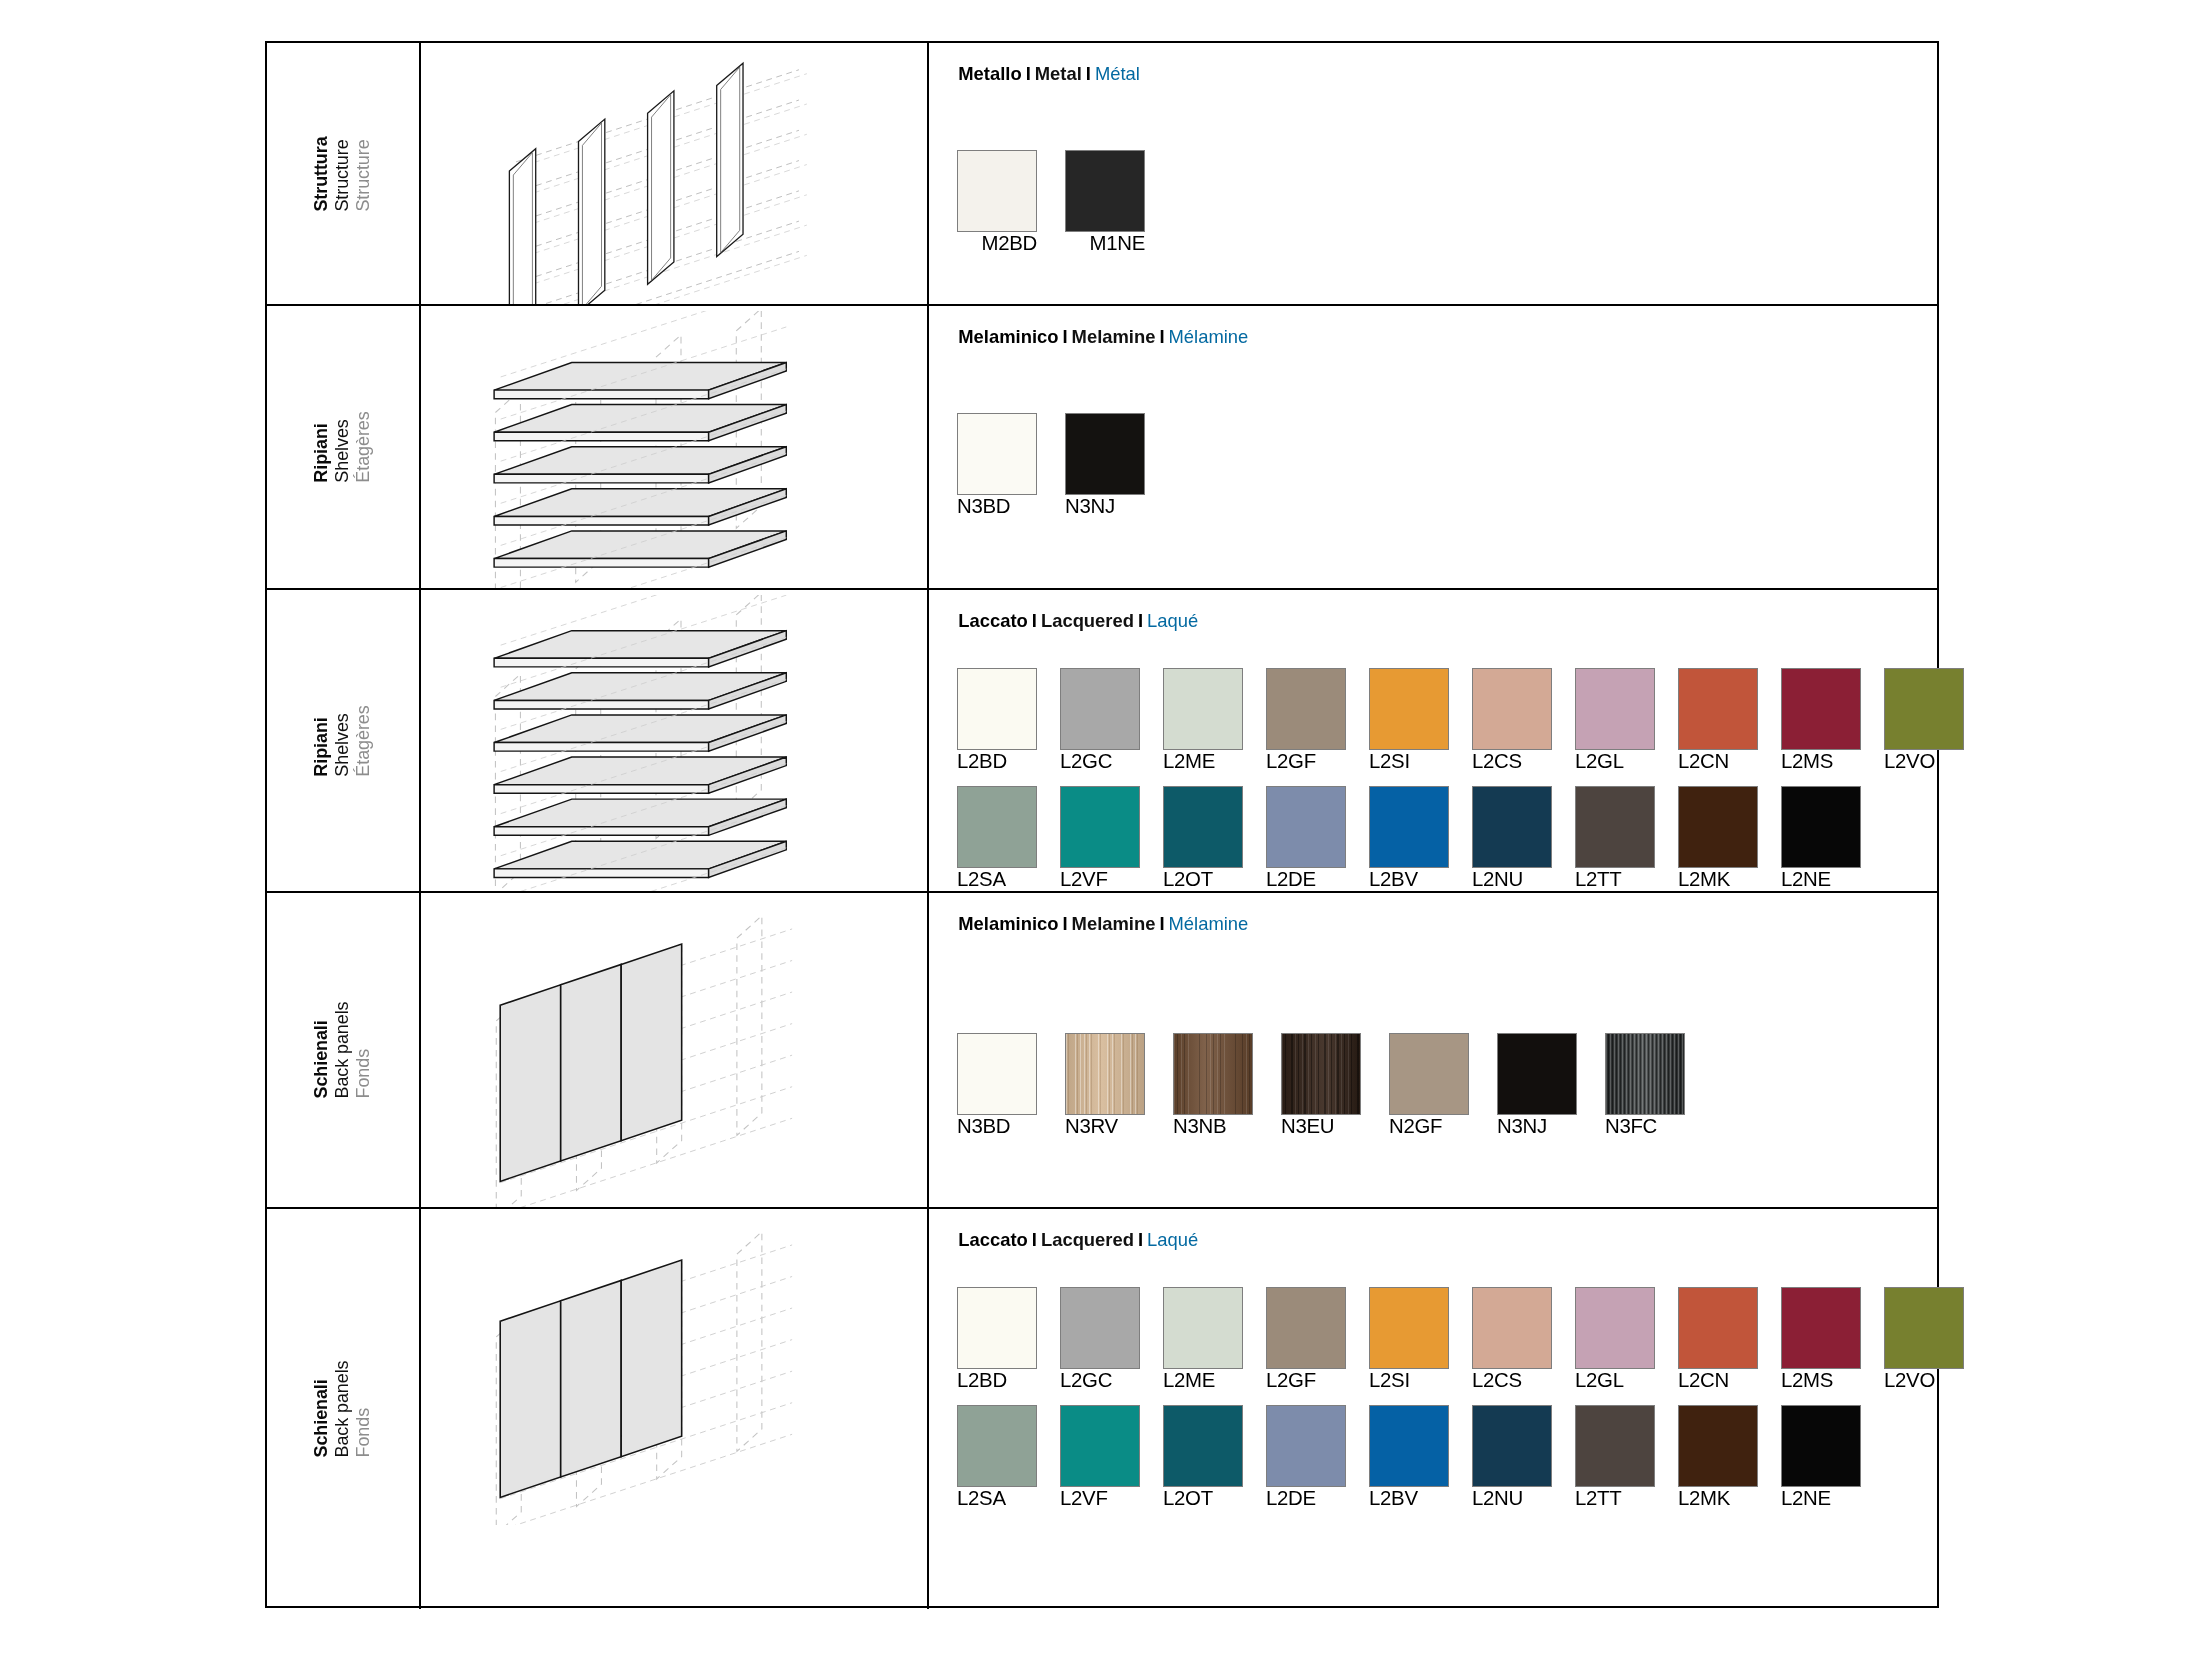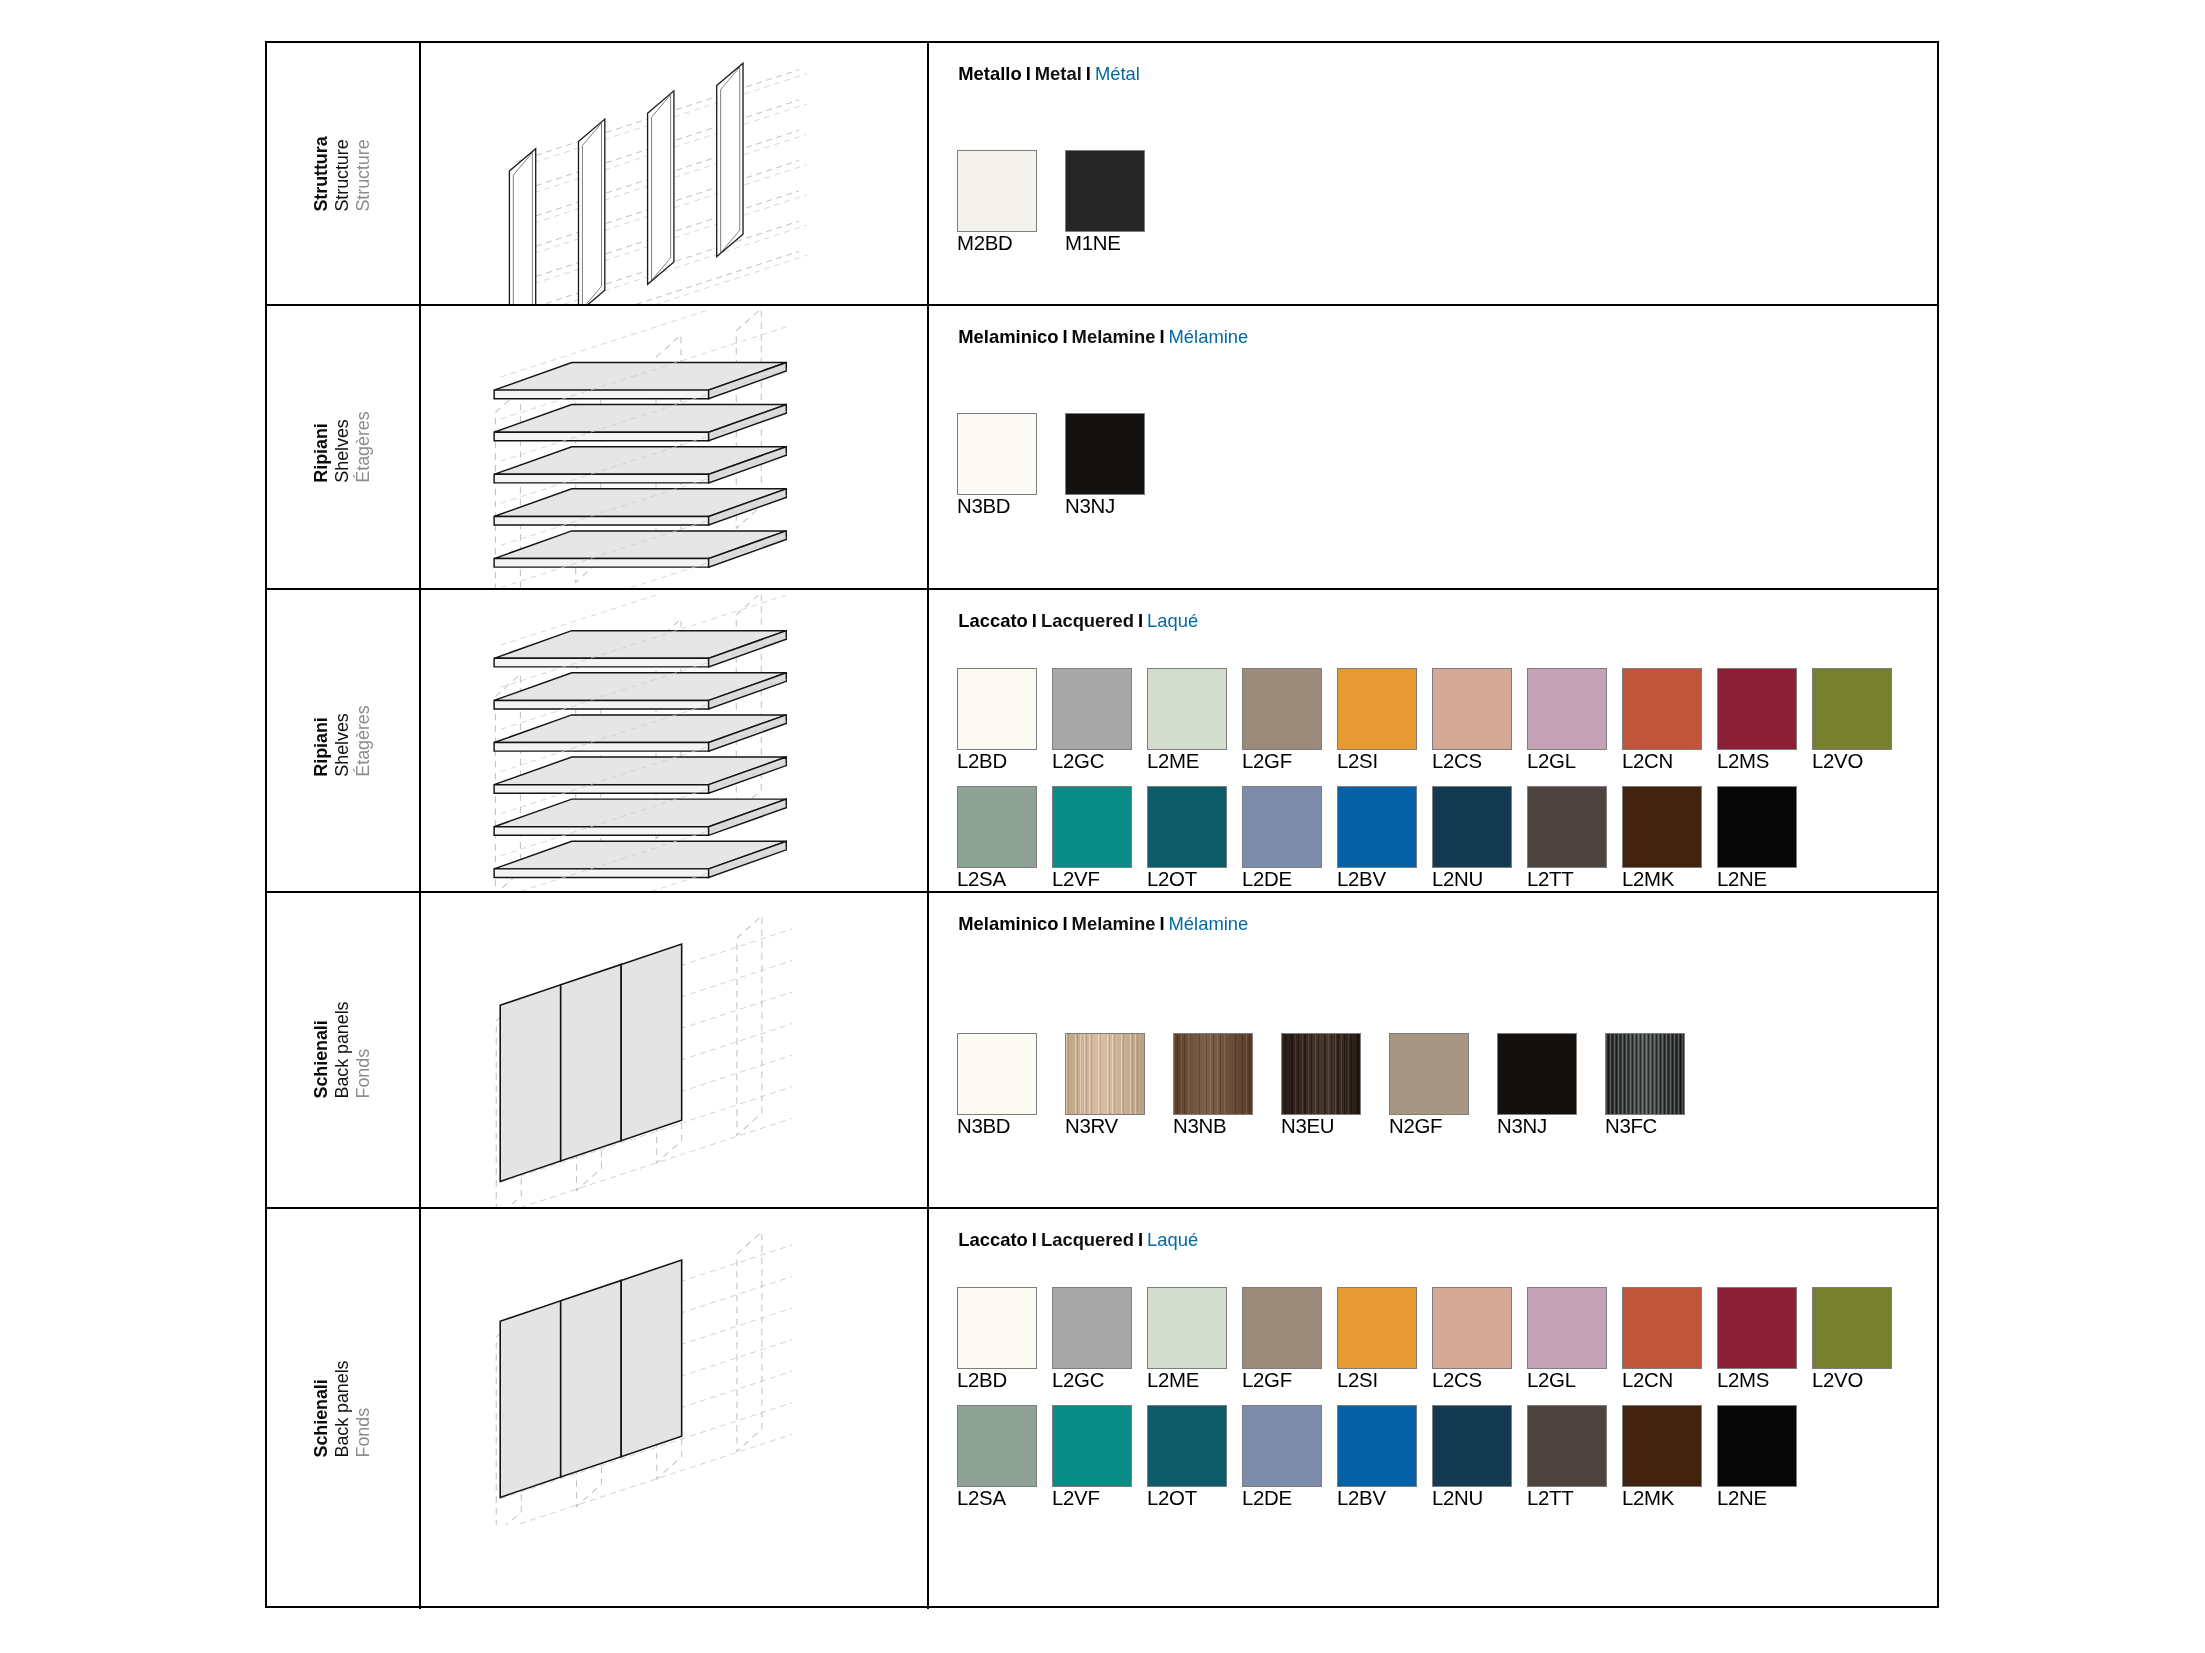--- a/index.html
+++ b/index.html
@@ -34,21 +34,21 @@
   .mat-head{font-size:18.4px;line-height:1;margin:0 0 0 1.3px;white-space:nowrap;}
   .mat-head .it{font-weight:bold;color:#000;}
   .mat-head .sep{color:#000;font-weight:bold;padding:0 4px;}
   .mat-head .en{color:#111;font-weight:bold;}
   .mat-head .fr{color:#0369a1;font-weight:normal;}
 
   
   .sw-rows{margin-top:37px;}
   .sw-row{display:flex;}
   .sw-row + .sw-row{margin-top:13px;}
-  .sw{width:80px;margin-right:15px;}
+  .sw{width:80px;margin-right:23px;}
   .sw-chip{width:80px;height:82px;box-sizing:border-box;border:0.7px solid #7e7e7e;
            background-clip:padding-box;}
   .sw-name{font-size:20.4px;color:#000;line-height:1.05;margin-top:1.3px;letter-spacing:-0.3px;
            white-space:nowrap;}
 
   
   .gap-lg .sw{margin-right:28px;}
 
   
   .draw{position:absolute;inset:0;}
@@ -92,21 +92,21 @@
               <path d="M151 145 L180 111 L180 359 L151 393 Z" fill="none" stroke="#5f5f5f" stroke-width="1.2"></path>
               <path d="M250 96 L290 62 L290 322 L250 356 Z" fill="#ffffff" stroke="#1a1a1a" stroke-width="2"></path>
               <path d="M256 102 L285 68 L285 316 L256 350 Z" fill="none" stroke="#5f5f5f" stroke-width="1.2"></path>
               <path d="M355 54 L395 20 L395 280 L355 314 Z" fill="#ffffff" stroke="#1a1a1a" stroke-width="2"></path>
               <path d="M361 60 L390 26 L390 274 L361 308 Z" fill="none" stroke="#5f5f5f" stroke-width="1.2"></path>
             </svg>
           </div>
         </div>
         <div class="cell-mat">
           <div class="mat-head"><span class="it">Metallo</span><span class="sep">I</span><span class="en">Metal</span><span class="sep">I</span><span class="fr">Métal</span></div>
-          <div class="sw-rows" style="margin-top: 66px;">
+          <div class="sw-rows" style="margin-top: 66px; text-align: right;">
             <div class="sw-row gap-lg">
               <div class="sw">
                 <div class="sw-chip" style="background-color:#f4f2ec;"></div>
                 <div class="sw-name">M2BD</div>
               </div>
               <div class="sw">
                 <div class="sw-chip" style="background-color:#262626;"></div>
                 <div class="sw-name">M1NE</div>
               </div>
             </div>

